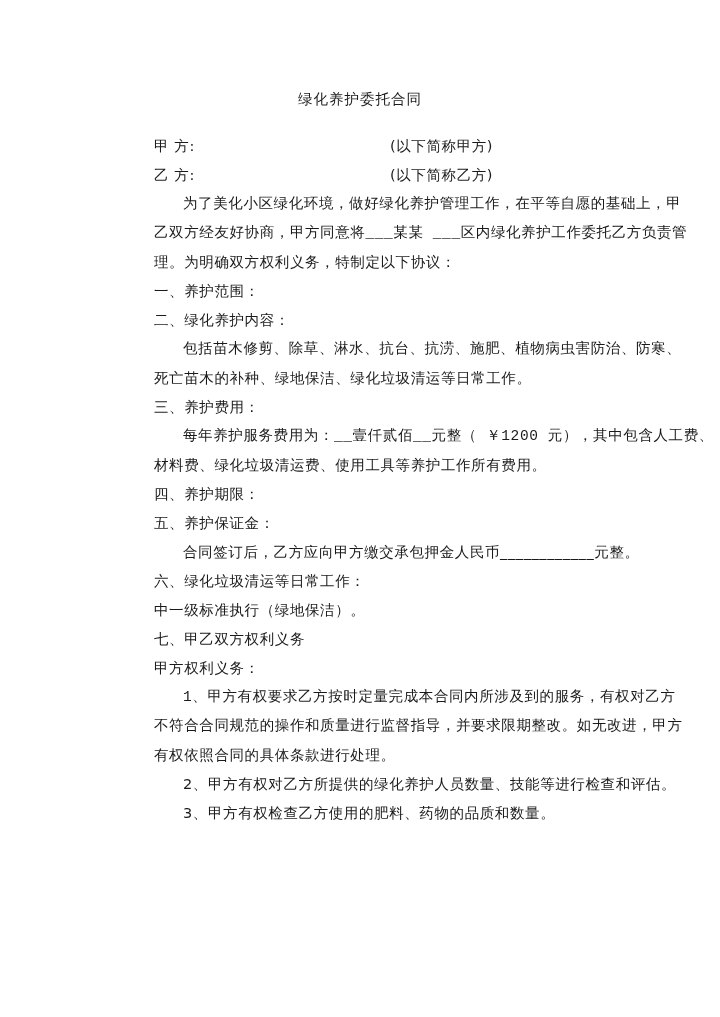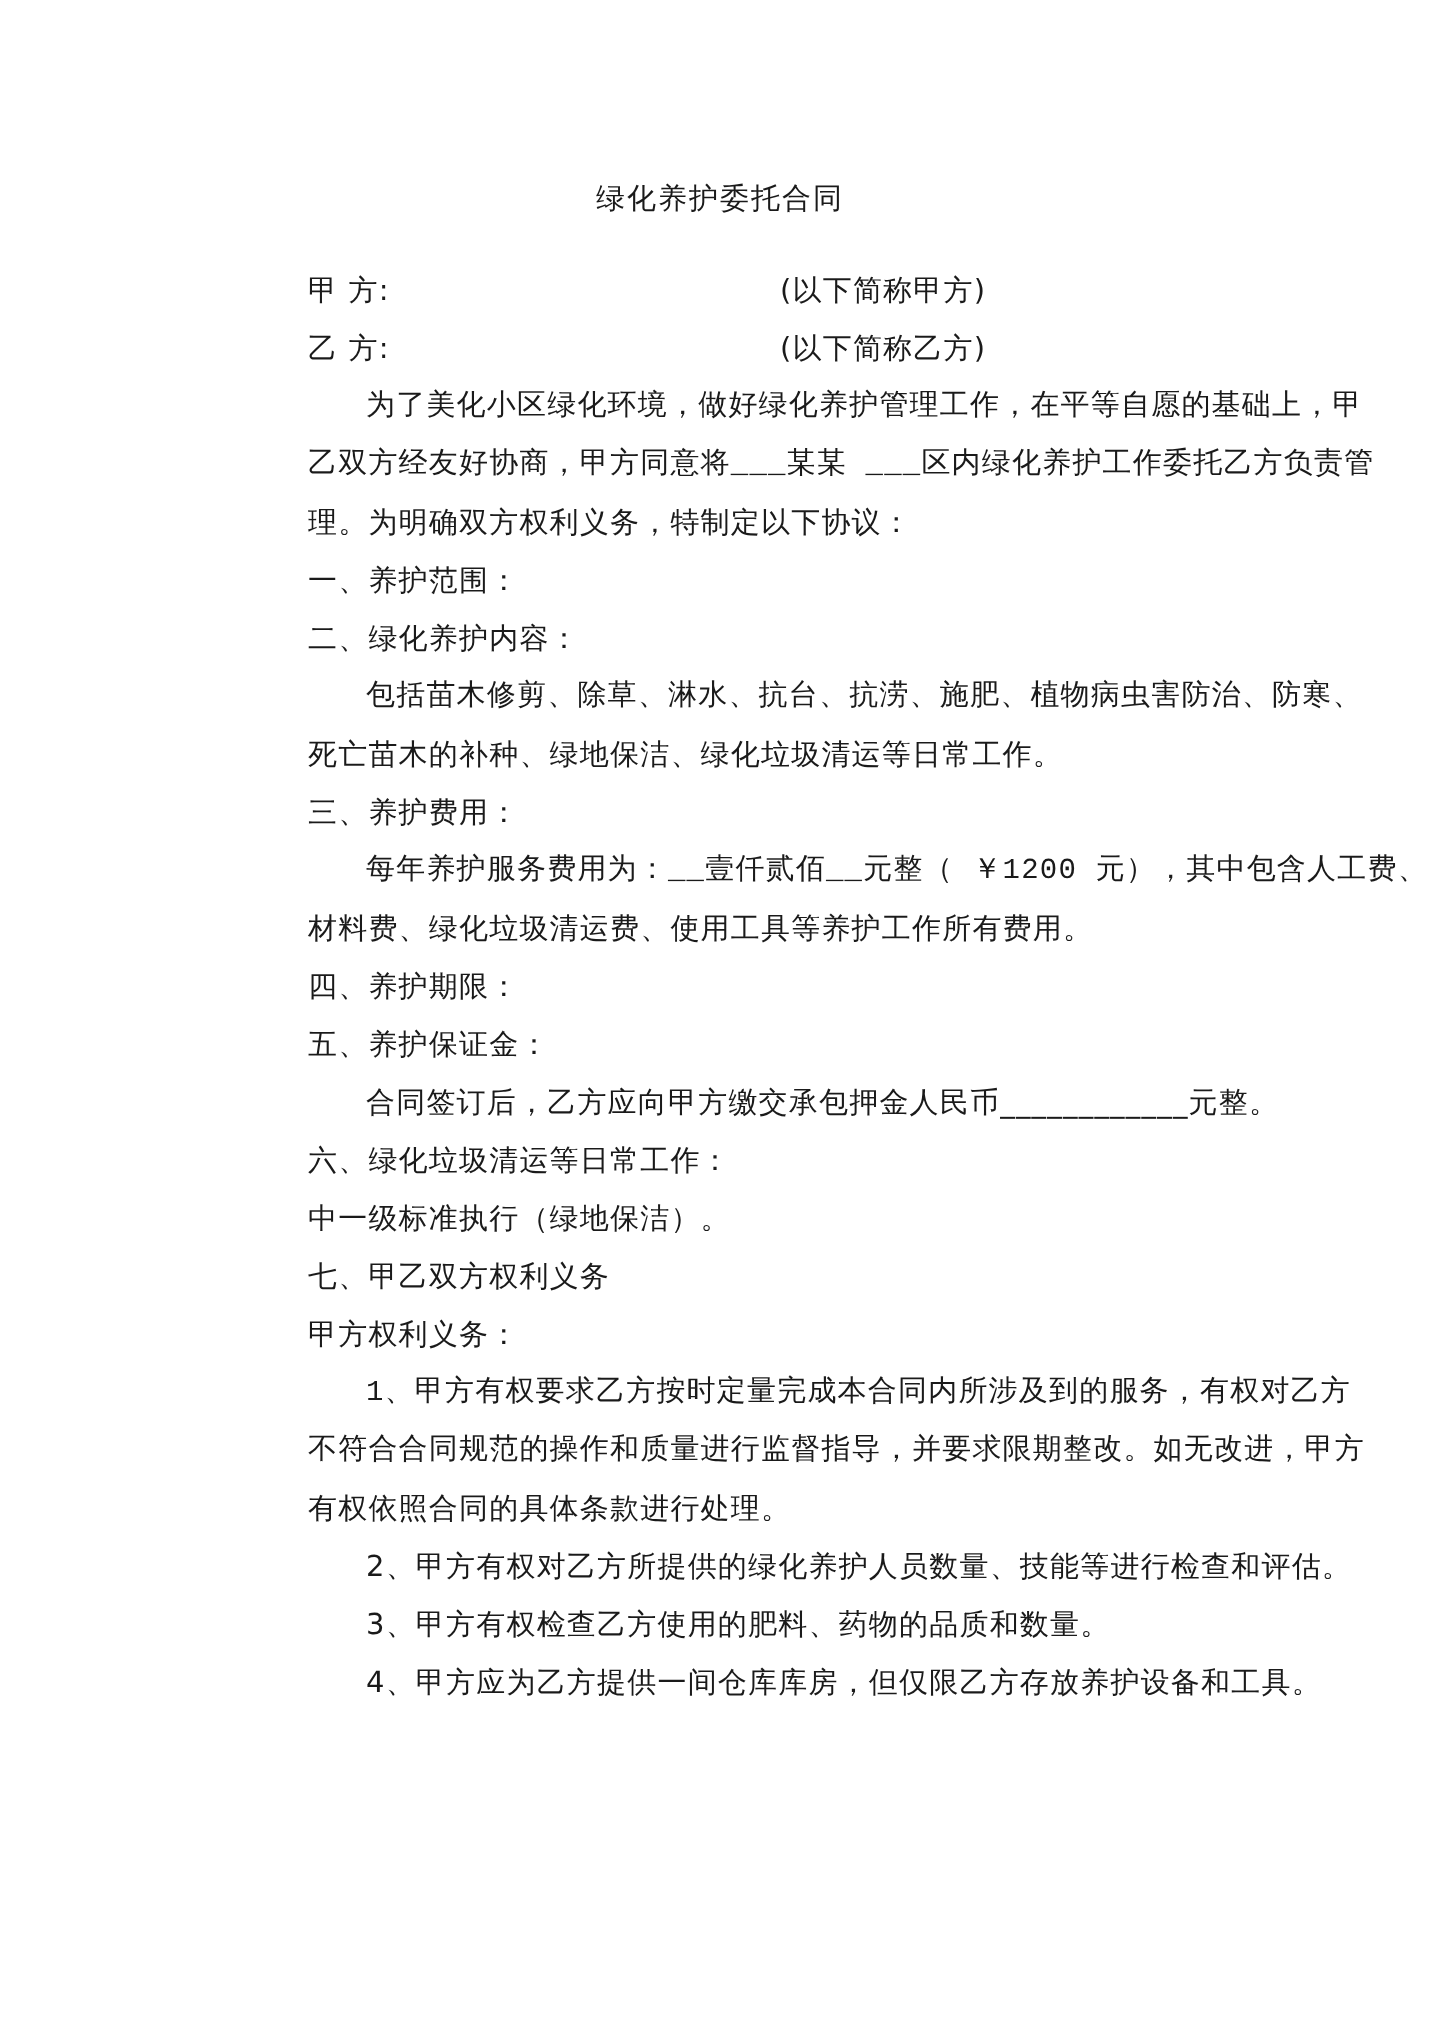--- a/index.html
+++ b/index.html
@@ -55,15 +55,14 @@
     <div class="line">六、绿化垃圾清运等日常工作：</div>
     <div class="line">中一级标准执行（绿地保洁）。</div>
 
     <div class="line">七、甲乙双方权利义务</div>
     <div class="line">甲方权利义务：</div>
     <div class="line just indent">1、甲方有权要求乙方按时定量完成本合同内所涉及到的服务，有权对乙方</div>
     <div class="line just">不符合合同规范的操作和质量进行监督指导，并要求限期整改。如无改进，甲方</div>
     <div class="line">有权依照合同的具体条款进行处理。</div>
     <div class="line indent">2、甲方有权对乙方所提供的绿化养护人员数量、技能等进行检查和评估。</div>
     <div class="line indent">3、甲方有权检查乙方使用的肥料、药物的品质和数量。</div>
-    <div class="line indent">4、甲方应为乙方提供一间仓库库房，但仅限乙方存放养护设备和工具。</div>
   </div>
 </div>
 
 </body></html>

